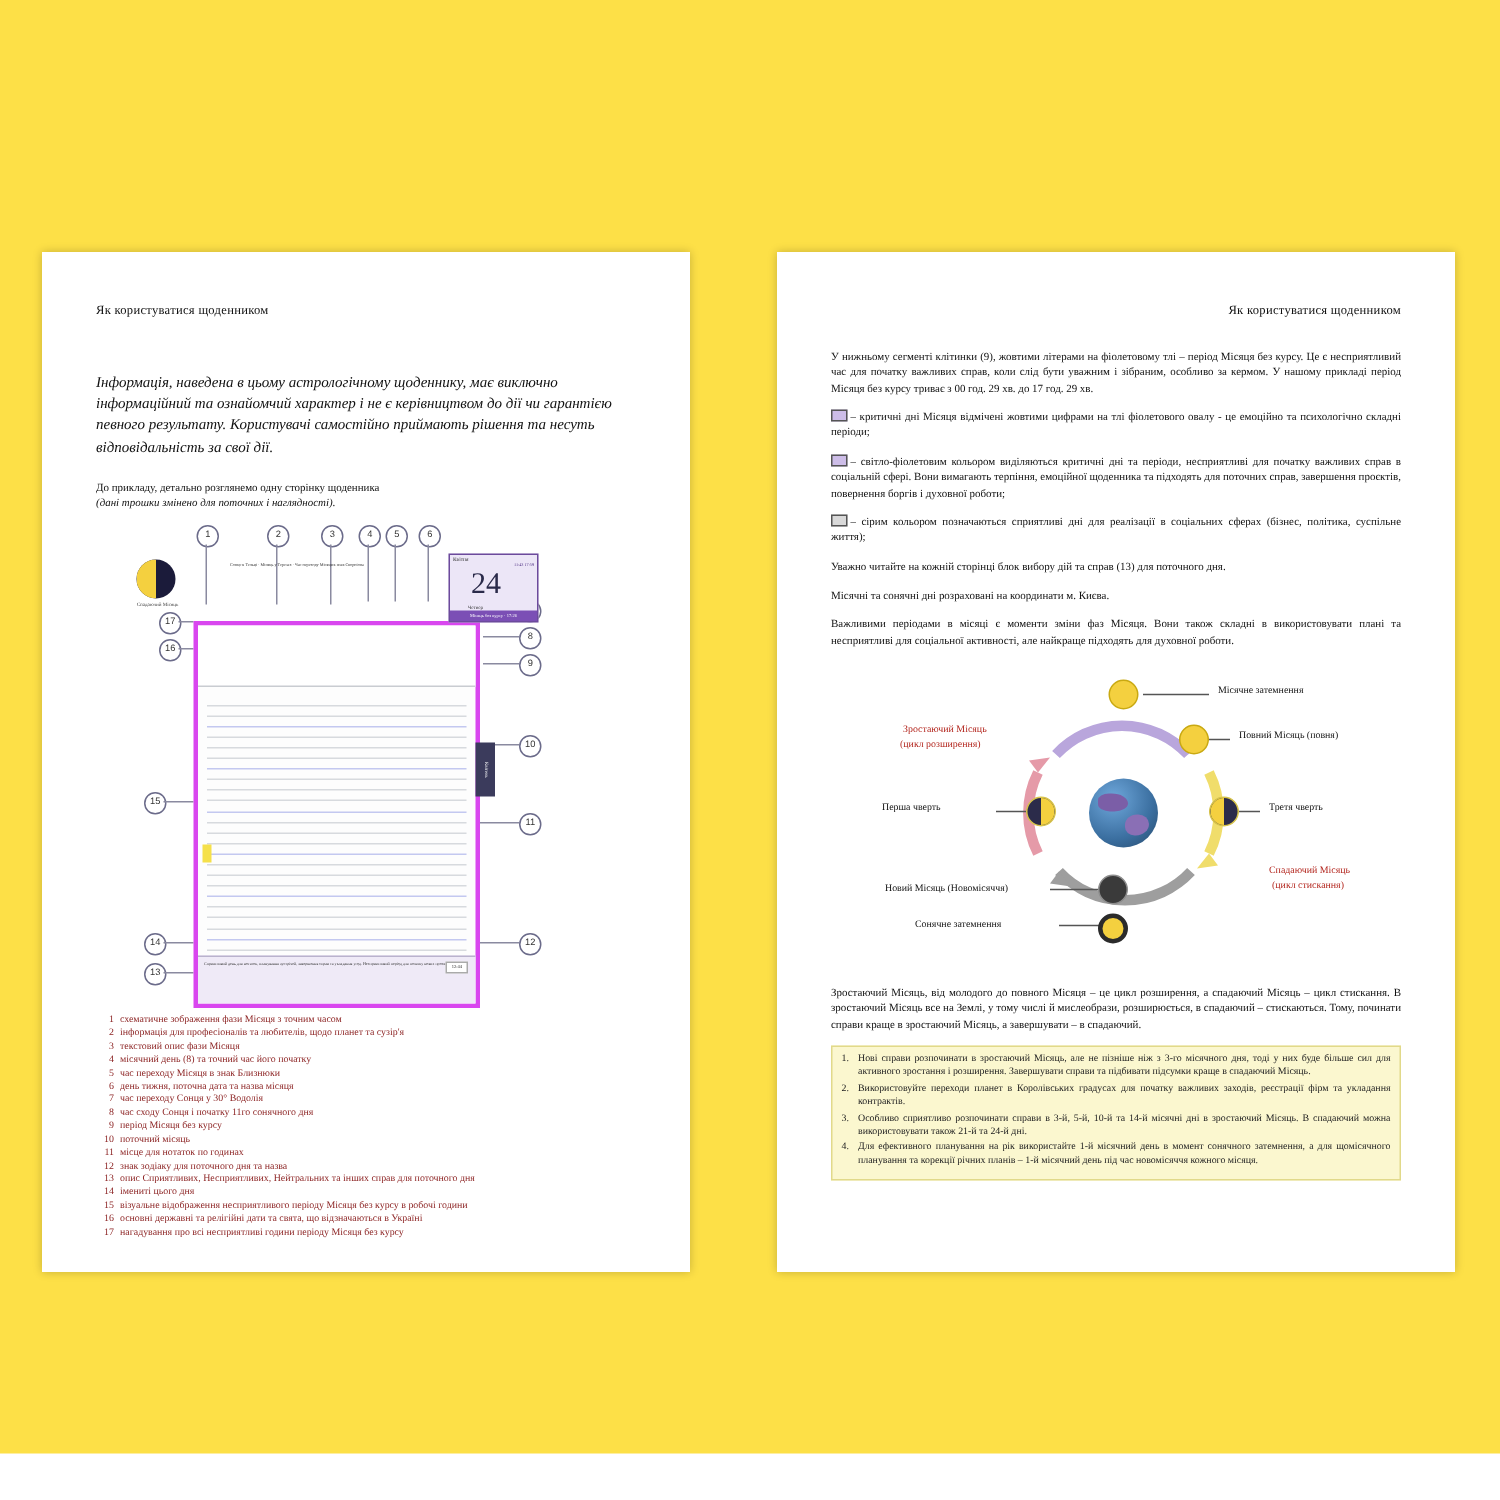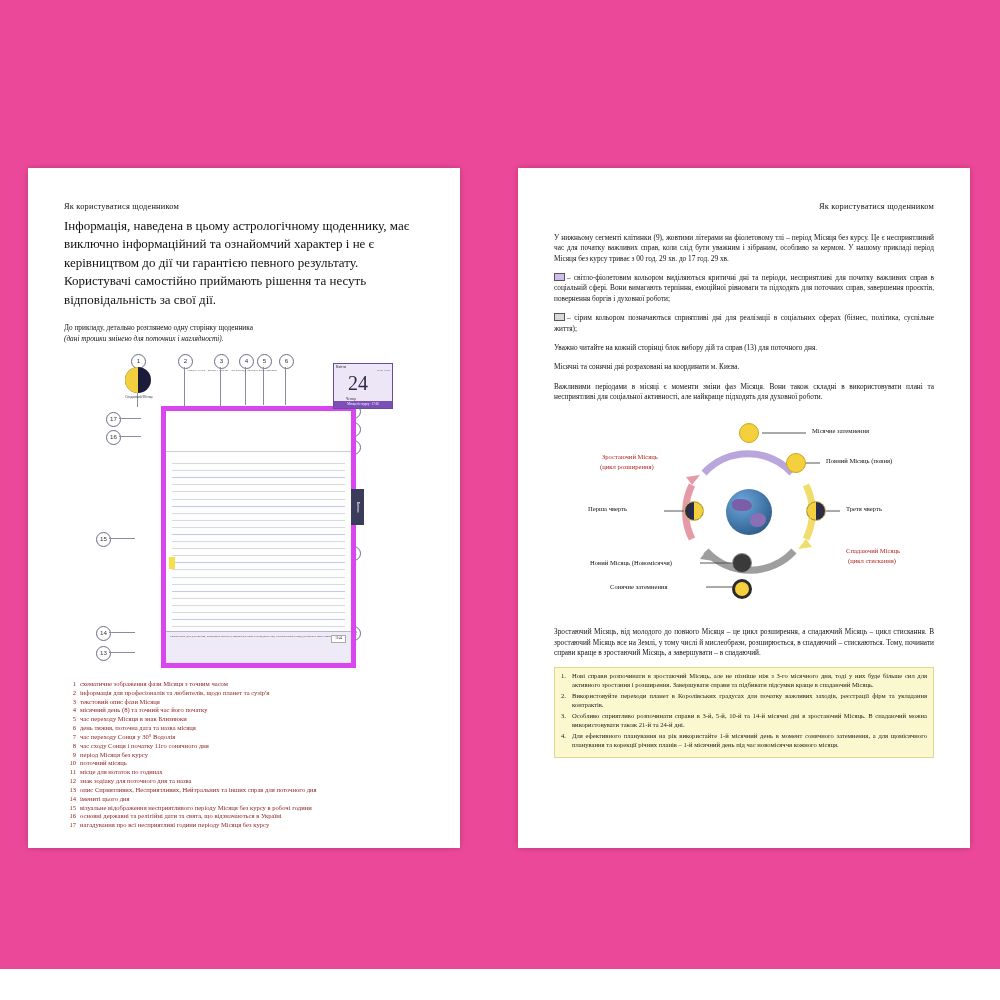--- a/index.html
+++ b/index.html
@@ -8,21 +8,21 @@
     background: #ffffff;
     width: 1000px;
     height: 1000px;
     overflow: hidden;
     font-family: "Liberation Serif", serif;
   }
   .spread {
     position: relative;
     width: 1000px;
     height: 969px;
-    background: #ec4899;
+    background: #fde047;
   }
   .page {
     position: absolute;
     background: #ffffff;
     box-shadow: 0 0 6px rgba(0,0,0,0.22);
     overflow: hidden;
   }
   .page-left {
     left: 28px;
     top: 168px;
@@ -41,47 +41,47 @@
     padding: 34px 36px 20px 36px;
     box-sizing: border-box;
   }
   .hdr {
     font-size: 8.4px;
     color: #111;
     letter-spacing: 0.2px;
   }
   .hdr-right { text-align: right; }
   .intro {
-    margin-top: 6px;
-    font-size: 13px;
+    margin-top: 38px;
+    font-style: italic;
+    font-size: 10px;
     line-height: 1.42;
     color: #111;
   }
   .lead {
     margin-top: 14px;
     font-size: 7.3px;
     line-height: 1.42;
     color: #111;
   }
   .lead .sub { font-style: italic; }
 
   
   .diagram {
     position: relative;
     margin: 10px auto 0 auto;
     width: 340px;
     height: 320px;
   }
   .sheet {
     position: absolute;
-    left: 55px; top: 52px;
+    left: 55px; top: 64px;
     width: 185px; height: 252px;
     background: #fdfdfd;
-    border: 5px solid #d946ef;
-    margin-left: 32px;
+    border: 3px solid #d946ef;
   }
   .sheet-top {
     position: absolute;
     left: 0; top: 0; width: 100%; height: 40px;
     border-bottom: 1px solid #c9ccd1;
     background: #ffffff;
   }
   .moon-circle {
     position: absolute;
     left: -41px; top: -44px;
@@ -533,21 +533,24 @@
   </div>
 
   <div class="page page-right">
     <div class="pg-inner">
       <div class="hdr hdr-right">Як користуватися щоденником</div>
 
       <div class="rp">
         <p>У нижньому сегменті клітинки (9), жовтими літерами на фіолетовому тлі – період Місяця без курсу. Це є несприятливий час для початку важливих справ, коли слід бути уважним і зібраним, особливо за кермом. У нашому прикладі період Місяця без курсу триває з 00 год. 29 хв. до 17 год. 29 хв.</p>
 
         <p>
-          <span class="swatch sw-violet"></span><span>– світло-фіолетовим кольором виділяються критичні дні та періоди, несприятливі для початку важливих справ в соціальній сфері. Вони вимагають терпіння, емоційної рівноваги та підходять для поточних справ, завершення проєктів, повернення боргів і духовної роботи;</span>
+          <span class="swatch sw-violet"></span><span>– критичні дні Місяця відмічені жовтими цифрами на тлі фіолетового овалу - це емоційно та психологічно складні періоди;</span>
+        </p>
+        <p>
+          <span class="swatch sw-violet"></span><span>– світло-фіолетовим кольором виділяються критичні дні та періоди, несприятливі для початку важливих справ в соціальній сфері. Вони вимагають терпіння, емоційної щоденника та підходять для поточних справ, завершення проєктів, повернення боргів і духовної роботи;</span>
         </p>
         <p>
           <span class="swatch sw-grey"></span><span>– сірим кольором позначаються сприятливі дні для реалізації в соціальних сферах (бізнес, політика, суспільне життя);</span>
         </p>
 
         <p>Уважно читайте на кожній сторінці блок вибору дій та справ (13) для поточного дня.</p>
         <p>Місячні та сонячні дні розраховані на координати м. Києва.</p>
         <p>Важливими періодами в місяці є моменти зміни фаз Місяця. Вони також складні в використовувати плані та несприятливі для соціальної активності, але найкраще підходять для духовної роботи.</p>
       </div>
 

